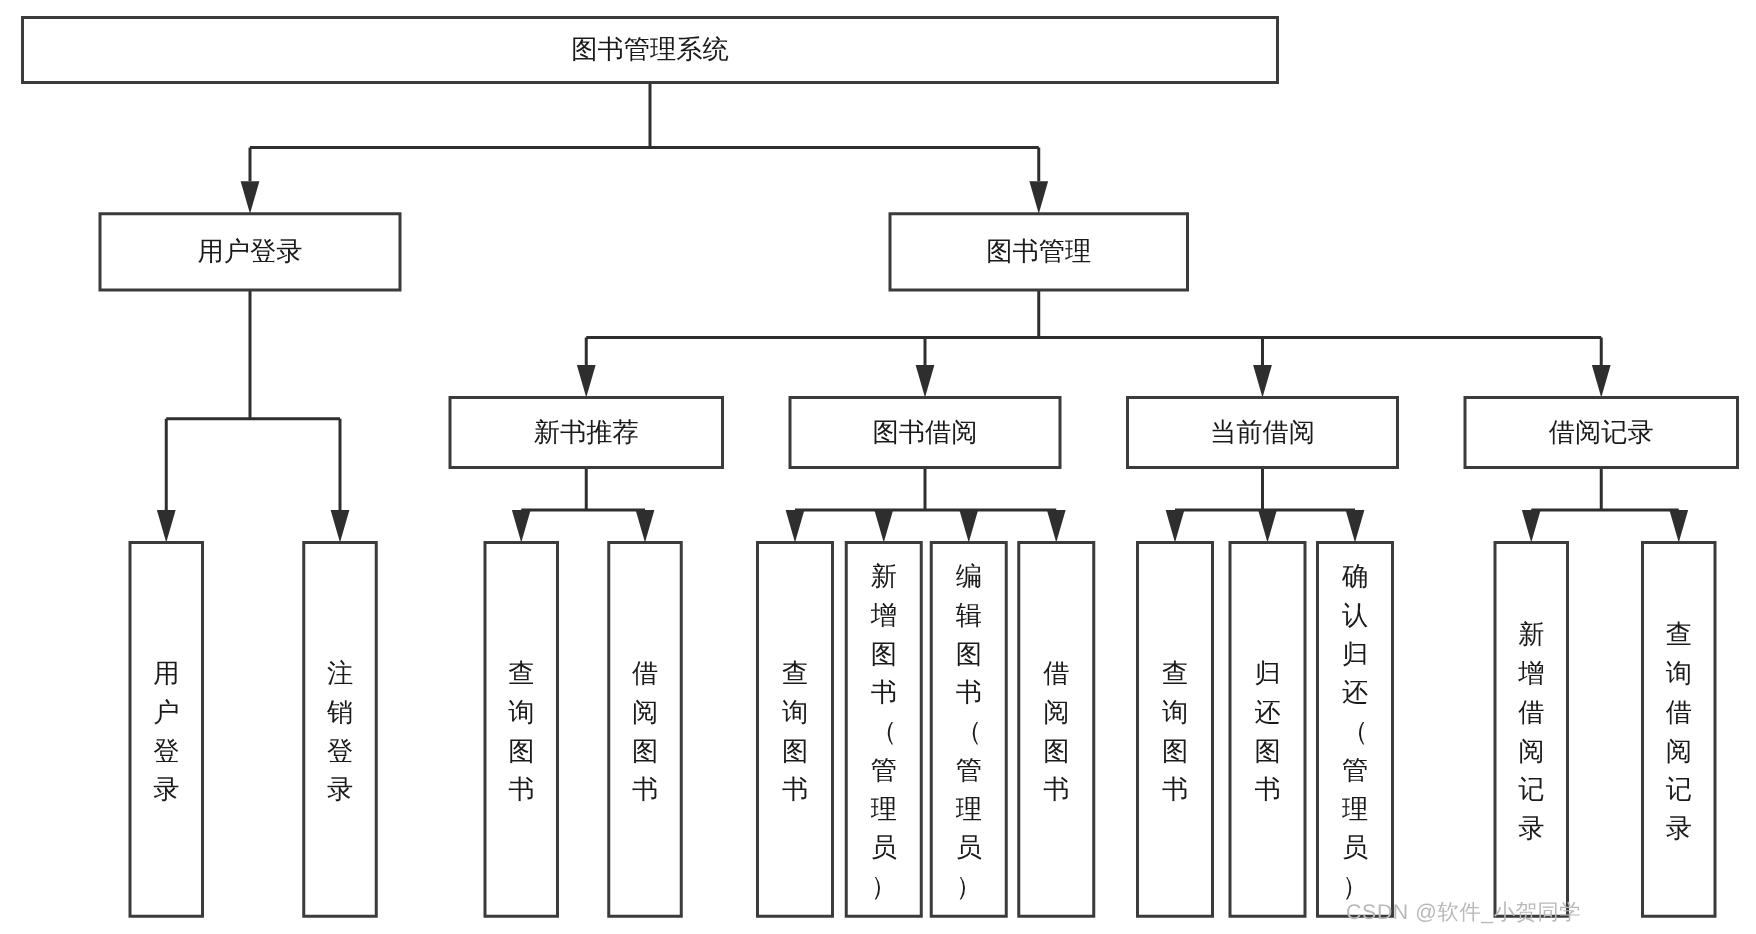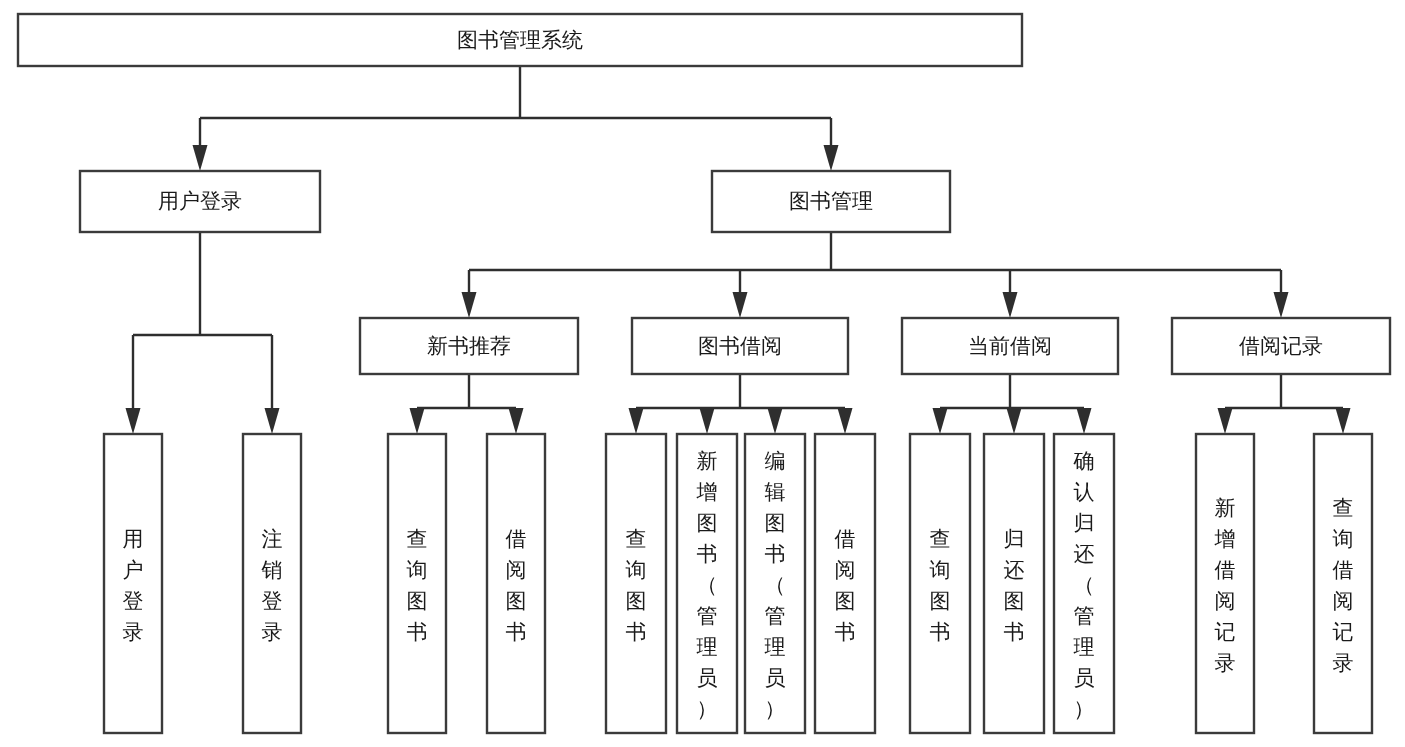--- a/index.html
+++ b/index.html
@@ -205,13 +205,14 @@
         <g>
           <rect class="node-box" x="1196" y="434" width="58" height="299"></rect>
           <text class="node-label-v" x="1225" y="514.68"><tspan x="1225" dy="0">新</tspan><tspan x="1225" dy="31">增</tspan><tspan x="1225" dy="31">借</tspan><tspan x="1225" dy="31">阅</tspan><tspan x="1225" dy="31">记</tspan><tspan x="1225" dy="31">录</tspan></text>
         </g>
         <g>
           <rect class="node-box" x="1314" y="434" width="58" height="299"></rect>
           <text class="node-label-v" x="1343" y="514.68"><tspan x="1343" dy="0">查</tspan><tspan x="1343" dy="31">询</tspan><tspan x="1343" dy="31">借</tspan><tspan x="1343" dy="31">阅</tspan><tspan x="1343" dy="31">记</tspan><tspan x="1343" dy="31">录</tspan></text>
         </g>
       </g>
   </svg>
+  <div class="watermark">CSDN @软件_小贺同学</div>
 </div>
 
 </body></html>

